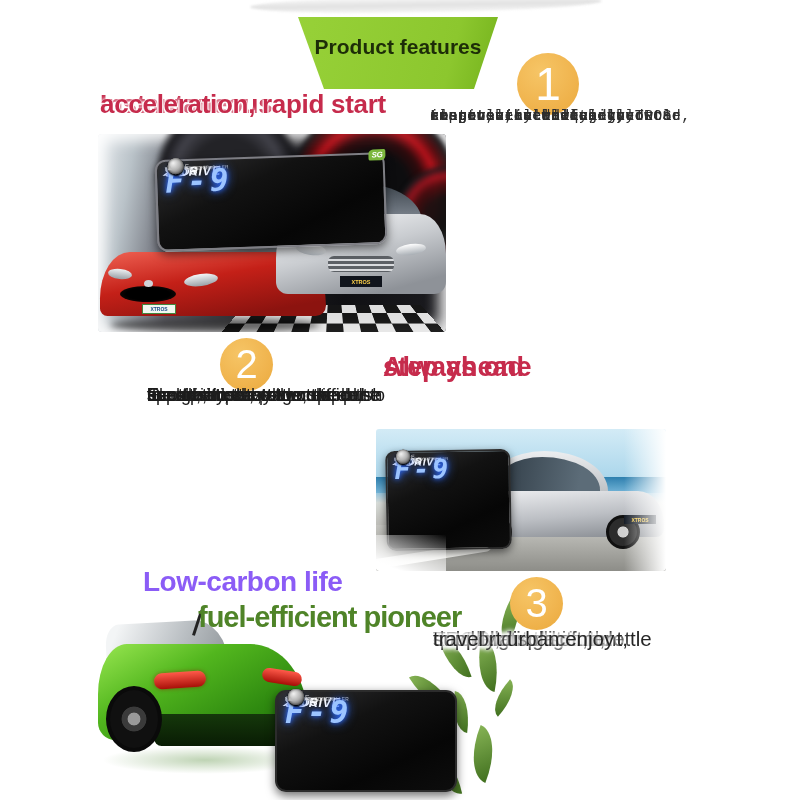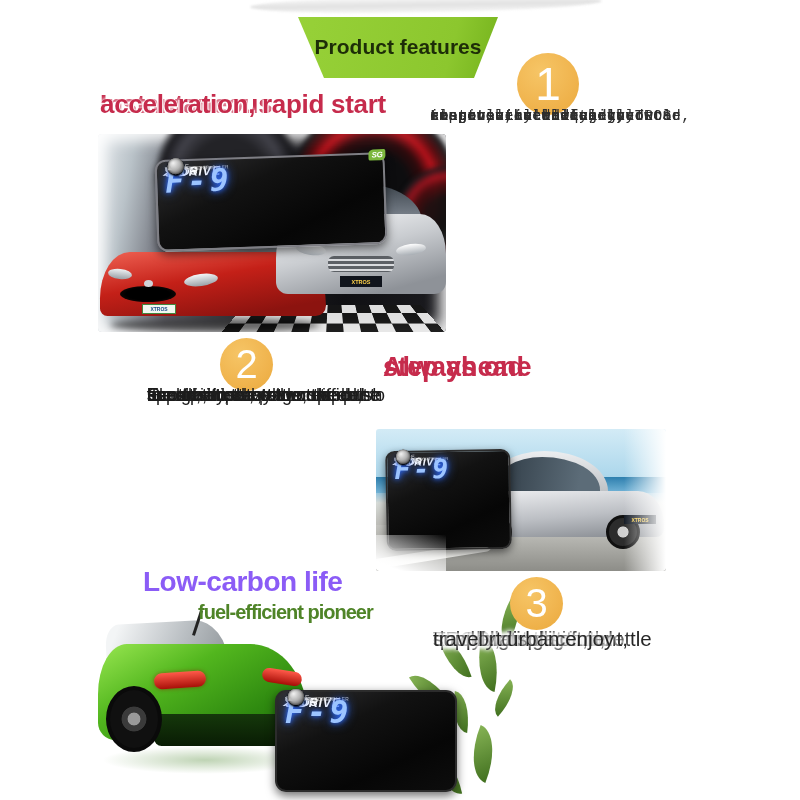--- a/index.html
+++ b/index.html
@@ -5,21 +5,21 @@
   html,body{margin:0;padding:0;background:#fff;}
   #canvas{position:relative;width:800px;height:800px;background:#fff;overflow:hidden;
           font-family:"Liberation Sans",sans-serif;}
   #canvas *{position:absolute;box-sizing:border-box;}
 
   
   .swoosh{left:250px;top:-4px;width:352px;height:16px;border-radius:50%;
           background:linear-gradient(#fbfbfb,#e2e2e2 55%,#f3f3f3);filter:blur(1px);transform:rotate(-1deg);}
 
   
-  .banner{left:298px;top:17px;width:200px;height:61px;
+  .banner{left:298px;top:17px;width:200px;height:72px;
           clip-path:polygon(0 0,100% 0,88% 100%,13% 100%);
           background:linear-gradient(105deg,#97d138 0%,#8cc72e 75%,#74b21c 100%);}
   .banner-label{position:static;display:block;width:100%;height:100%;line-height:60px;text-align:center;
           font-size:21px;font-weight:600;color:#1d2d08;}
 
   
   .num{border-radius:50%;display:flex;align-items:center;justify-content:center;color:#fff;
        background:radial-gradient(circle at 38% 30%,#f6c566,#f0b44e 60%,#eaa93c);font-weight:400;}
   .num1{left:517px;top:53px;width:62px;height:62px;font-size:46px;}
   .num2{left:220px;top:338px;width:53px;height:53px;font-size:40px;}
@@ -27,21 +27,21 @@
 
   
   .h1{left:100px;top:90px;width:370px;text-align:center;color:#c62b4c;font-weight:700;
       font-size:26px;line-height:28px;letter-spacing:-.3px;z-index:7;}
   .h1 div{position:static;}
   .h1 .halo{text-shadow:0 0 3px #fff,0 0 5px #fff,1px 1px 0 #fff,-1px 1px 0 #fff;}
   .h2{left:383px;top:352px;width:175px;text-align:center;color:#c62b4c;font-weight:700;
       font-size:27px;line-height:30px;z-index:7;}
   .h2 div{position:static;}
   .h3a{left:143px;top:566px;color:#8b5cf6;font-weight:700;font-size:28px;letter-spacing:-.5px;z-index:7;}
-  .h3b{left:198px;top:601px;color:#4f8428;font-weight:700;font-size:20px;letter-spacing:-1px;z-index:7;}
+  .h3b{left:198px;top:601px;color:#4f8428;font-weight:700;font-size:29px;letter-spacing:-1px;z-index:7;}
 
   
   .tblock div{position:static;white-space:nowrap;}
   .t1{left:430px;top:106px;width:290px;font-family:"Liberation Mono","DejaVu Sans Mono",monospace;
       font-size:15px;line-height:22.3px;letter-spacing:.3px;color:#2e2e2e;}
   .t2{left:147px;top:385px;width:285px;font-size:18px;line-height:20px;color:#1d1d1d;}
   .t3{left:433px;top:627px;width:280px;font-size:20.5px;line-height:23.5px;color:#262626;z-index:5;
       text-shadow:0 0 4px #fff,0 0 7px #fff;}
 
   

